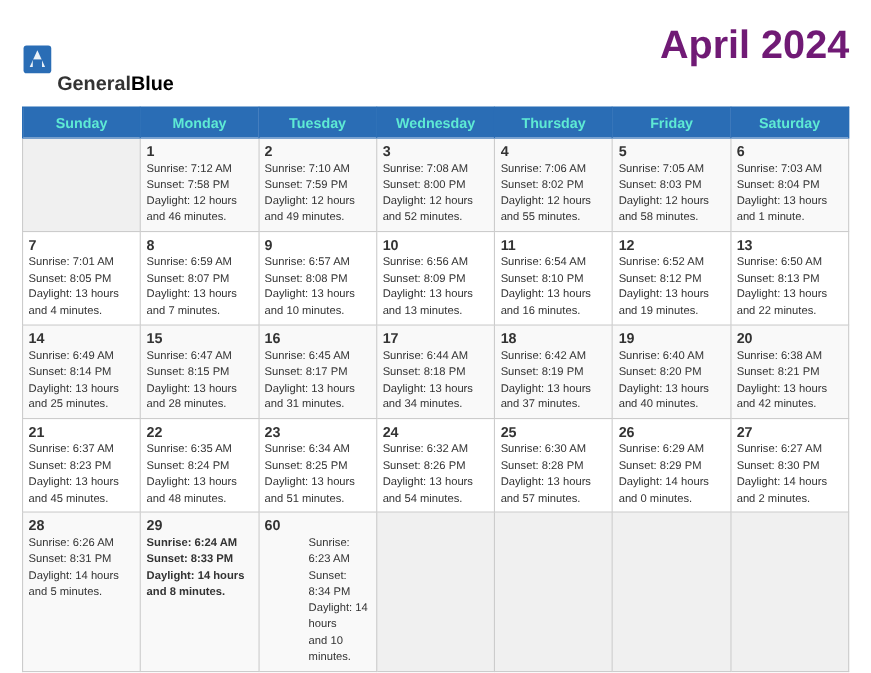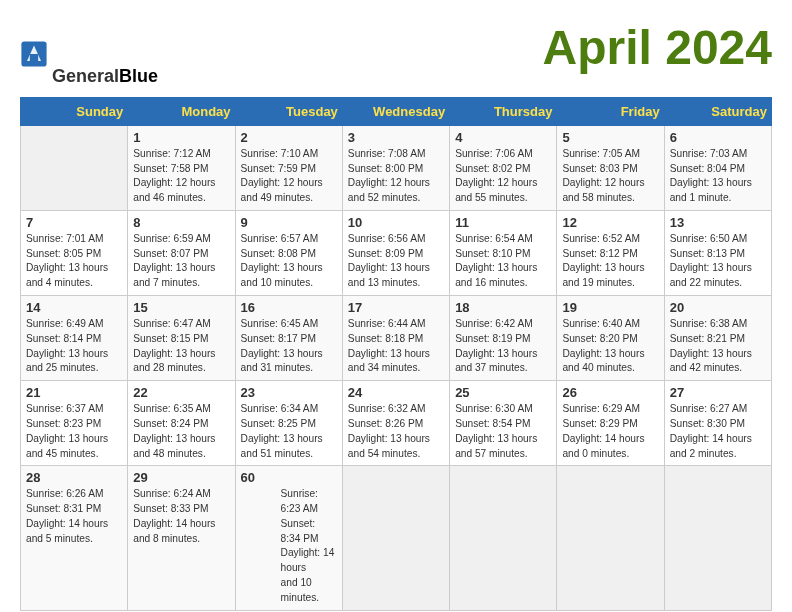--- a/index.html
+++ b/index.html
@@ -39,41 +39,41 @@
     .logo-icon {
       width: 28px;
       height: 28px;
       margin-right: 4px;
       margin-top: 2px;
     }
     .title-area {
       text-align: right;
     }
     .month-title {
-      font-size: 48px;
-      font-weight: bold;
-      color: #4d7c0f;
+      font-size: 36px;
+      font-weight: bold;
+      color: #701a75;
     }
     .subtitle {
       font-size: 15px;
       color: #555;
     }
     .calendar-table {
       width: 100%;
       border-collapse: collapse;
       font-size: 11px;
     }
     .calendar-table thead th {
       background-color: #2a6db5;
-      color: #fde047;
+      color: #5eead4;
       padding: 6px 4px;
       font-size: 13px;
       font-weight: bold;
       border: 1px solid #2a6db5;
-      text-align: right;
+      text-align: center;
     }
     .calendar-table tbody td {
       border: 1px solid #ccc;
       vertical-align: top;
       padding: 4px 5px;
       height: 78px;
       width: calc(100% / 7);
       font-size: 10.5px;
       color: #333;
       background: #fff;
@@ -303,21 +303,21 @@
         <td>
           <span class="day-num">24</span>
           <div class="day-cell-content" style="white-space: pre-line;">Sunrise: 6:32 AM
 Sunset: 8:26 PM
 Daylight: 13 hours
 and 54 minutes.</div>
         </td>
         <td>
           <span class="day-num">25</span>
           <div class="day-cell-content" style="white-space: pre-line;">Sunrise: 6:30 AM
-Sunset: 8:54 PM
+Sunset: 8:28 PM
 Daylight: 13 hours
 and 57 minutes.</div>
         </td>
         <td>
           <span class="day-num">26</span>
           <div class="day-cell-content" style="white-space: pre-line;">Sunrise: 6:29 AM
 Sunset: 8:29 PM
 Daylight: 14 hours
 and 0 minutes.</div>
         </td>
@@ -332,21 +332,21 @@
       <tr>
         <td>
           <span class="day-num">28</span>
           <div class="day-cell-content" style="white-space: pre-line;">Sunrise: 6:26 AM
 Sunset: 8:31 PM
 Daylight: 14 hours
 and 5 minutes.</div>
         </td>
         <td>
           <span class="day-num">29</span>
-          <div class="day-cell-content" style="white-space: pre-line;">Sunrise: 6:24 AM
+          <div class="day-cell-content" style="white-space: pre-line; font-weight: bold;">Sunrise: 6:24 AM
 Sunset: 8:33 PM
 Daylight: 14 hours
 and 8 minutes.</div>
         </td>
         <td>
           <span class="day-num">60</span>
           <div class="day-cell-content" style="white-space: pre-line; margin-left: 40px;">Sunrise: 6:23 AM
 Sunset: 8:34 PM
 Daylight: 14 hours
 and 10 minutes.</div>

